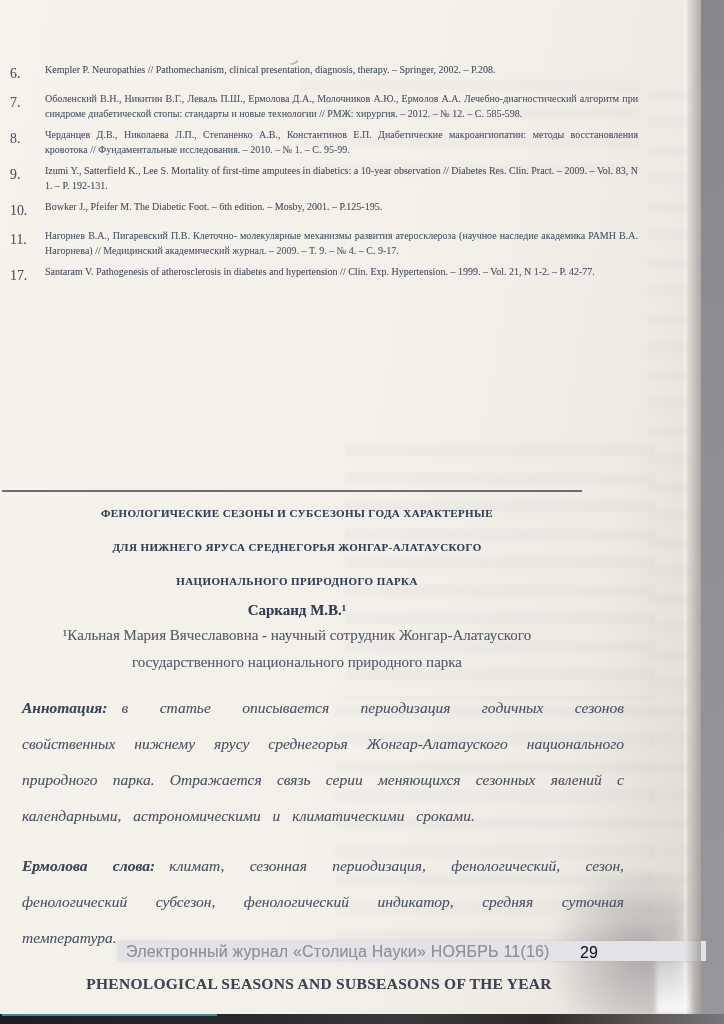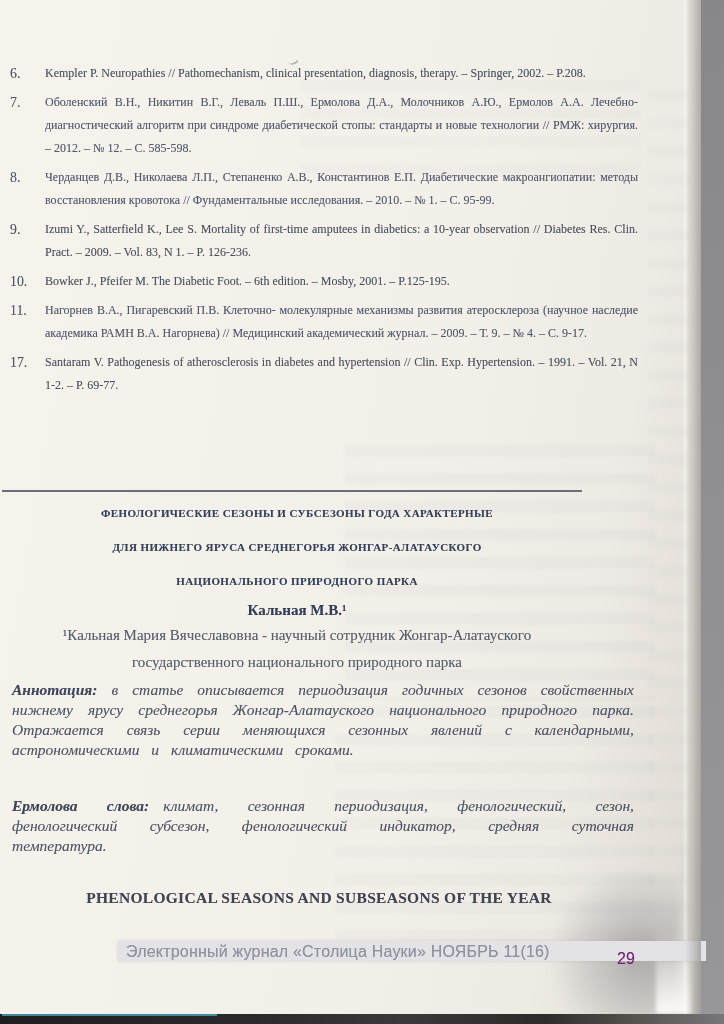--- a/index.html
+++ b/index.html
@@ -11,42 +11,42 @@
         background:linear-gradient(100deg,#f6f3ed 0%,#f3f0ea 55%,#eeeae4 80%,#e2ded7 94%,#cfccc5 100%);
         text-shadow:0 0 .5px rgba(70,75,90,.35);}
   .page::after{content:"";position:absolute;right:0;top:0;width:16px;height:100%;
         background:linear-gradient(to right,rgba(140,138,134,0),rgba(125,123,120,.55));}
   .page::before{content:"";position:absolute;right:14px;top:0;width:3px;height:100%;
         background:rgba(255,255,255,.5);filter:blur(1px);}
   
   .refs{position:absolute;left:8px;top:62px;width:630px;color:#49525f;}
   .ref-item{display:flex;margin-bottom:6px;}
   .ref-num{flex:none;width:37px;font-size:13.8px;line-height:23px;padding-left:2px;box-sizing:border-box;}
-  .ref-text{flex:1;font-size:12px;line-height:23px;text-align:justify;}
+  .ref-text{flex:1;font-size:10px;line-height:15px;text-align:justify;}
   .ref-item:nth-child(2),.ref-item:nth-child(3),.ref-item:nth-child(6){color:#4f586e;}
   
   .separator{position:absolute;left:2px;top:490px;width:580px;border-top:2px solid #6a6f77;}
   .article-col{position:absolute;left:8px;top:496px;width:630px;color:#3b4456;}
   .title-block{width:578px;text-align:center;font-weight:bold;font-size:11px;line-height:34px;
                letter-spacing:.4px;color:#31405b;}
   .author{width:578px;text-align:center;font-weight:bold;font-size:15px;line-height:24px;
           color:#2f3d56;}
   .affil{width:578px;text-align:center;font-size:15px;line-height:27px;color:#565e6c;}
-  .annot{margin:4px;font-style:italic;font-size:15.5px;line-height:20px;text-align:justify;
+  .annot{margin:14px;font-style:italic;font-size:15.5px;line-height:36px;text-align:justify;
          word-spacing:8px;color:#4d5565;min-height:112px;}
   .annot .run-label{font-weight:bold;margin-right:14px;color:#3c4658;}
   .keywords{word-spacing:17px;min-height:84px;}
   .en-title{width:622px;text-align:center;font-weight:bold;font-size:15.5px;line-height:27px;
             letter-spacing:.3px;color:#3e4452;}
   
   .footer-band{position:absolute;left:118px;top:941px;width:588px;height:20px;background:#e3e3e7;
                font-family:Liberation Sans, sans-serif;font-size:16px;color:#8f939d;
                box-shadow:0 0 3px rgba(160,160,165,.4);}
   .footer-band .journal{position:absolute;left:8px;top:2px;white-space:nowrap;letter-spacing:.2px;}
-  .pagenum{position:absolute;left:462px;top:9px;color:#701a75;margin-left:37px;}
+  .pagenum{position:absolute;left:462px;top:3px;color:#0f172a;}
   
   .bleed{position:absolute;filter:blur(1.6px);
          background:repeating-linear-gradient(to bottom,rgba(105,110,128,.55) 0 11px,transparent 11px 28px);}
   .bleed.b1{left:300px;top:80px;width:340px;height:110px;opacity:.05;}
   .bleed.b2{left:345px;top:445px;width:310px;height:255px;opacity:.075;}
   .bleed.b3{left:335px;top:706px;width:318px;height:244px;opacity:.06;}
   .bleed.b4{left:648px;top:90px;width:42px;height:840px;opacity:.05;}
   .scan-mark{position:absolute;left:287px;top:56px;width:10px;height:7px;
              border-bottom:2px solid rgba(148,148,154,.65);border-radius:50% 40%;
              transform:rotate(-22deg) skewX(28deg);}
@@ -77,45 +77,45 @@
       <div class="ref-item">
         <div class="ref-num">7.</div>
         <div class="ref-text">Оболенский В.Н., Никитин В.Г., Леваль П.Ш., Ермолова Д.А., Молочников А.Ю., Ермолов А.А. Лечебно-диагностический алгоритм при синдроме диабетической стопы: стандарты и новые технологии // РМЖ: хирургия. – 2012. – № 12. – С. 585-598.</div>
       </div>
       <div class="ref-item">
         <div class="ref-num">8.</div>
         <div class="ref-text">Черданцев Д.В., Николаева Л.П., Степаненко А.В., Константинов Е.П. Диабетические макроангиопатии: методы восстановления кровотока // Фундаментальные исследования. – 2010. – № 1. – С. 95-99.</div>
       </div>
       <div class="ref-item">
         <div class="ref-num">9.</div>
-        <div class="ref-text">Izumi Y., Satterfield K., Lee S. Mortality of first-time amputees in diabetics: a 10-year observation // Diabetes Res. Clin. Pract. – 2009. – Vol. 83, N 1. – P. 126-236.</div>
+        <div class="ref-text">Izumi Y., Satterfield K., Lee S. Mortality of first-time amputees in diabetics: a 10-year observation // Diabetes Res. Clin. Pract. – 2009. – Vol. 83, N 1. – P. 192-131.</div>
       </div>
       <div class="ref-item">
         <div class="ref-num">10.</div>
         <div class="ref-text">Bowker J., Pfeifer M. The Diabetic Foot. – 6th edition. – Mosby, 2001. – P.125-195.</div>
       </div>
       <div class="ref-item">
         <div class="ref-num">11.</div>
         <div class="ref-text">Нагорнев В.А., Пигаревский П.В. Клеточно- молекулярные механизмы развития атеросклероза (научное наследие академика РАМН В.А. Нагорнева) // Медицинский академический журнал. – 2009. – Т. 9. – № 4. – С. 9-17.</div>
       </div>
       <div class="ref-item">
         <div class="ref-num">17.</div>
-        <div class="ref-text">Santaram V. Pathogenesis of atherosclerosis in diabetes and hypertension // Clin. Exp. Hypertension. – 1991. – Vol. 21, N 1-2. – P. 69-77.</div>
+        <div class="ref-text">Santaram V. Pathogenesis of atherosclerosis in diabetes and hypertension // Clin. Exp. Hypertension. – 1999. – Vol. 21, N 1-2. – P. 42-77.</div>
       </div>
     </div>
 
     <div class="separator"></div>
 
     <div class="article-col">
       <div class="title-block">
         <div>ФЕНОЛОГИЧЕСКИЕ СЕЗОНЫ И СУБСЕЗОНЫ ГОДА ХАРАКТЕРНЫЕ</div>
         <div>ДЛЯ НИЖНЕГО ЯРУСА СРЕДНЕГОРЬЯ ЖОНГАР-АЛАТАУСКОГО</div>
         <div>НАЦИОНАЛЬНОГО ПРИРОДНОГО ПАРКА</div>
       </div>
-      <div class="author">Кальная М.В.¹</div>
+      <div class="author">Сарканд М.В.¹</div>
       <div class="affil">
         <div>¹Кальная Мария Вячеславовна - научный сотрудник Жонгар-Алатауского</div>
         <div>государственного национального природного парка</div>
       </div>
       <p class="annot"><span class="run-label">Аннотация:</span><span>в статье описывается периодизация годичных сезонов свойственных нижнему ярусу среднегорья Жонгар-Алатауского национального природного парка. Отражается связь серии меняющихся сезонных явлений с календарными, астрономическими и климатическими сроками.</span></p>
       <p class="annot keywords"><span class="run-label">Ермолова слова:</span><span>климат, сезонная периодизация, фенологический, сезон, фенологический субсезон, фенологический индикатор, средняя суточная температура.</span></p>
       <div class="en-title">PHENOLOGICAL SEASONS AND SUBSEASONS OF THE YEAR</div>
     </div>
 
     <div class="bleed b1"></div>

